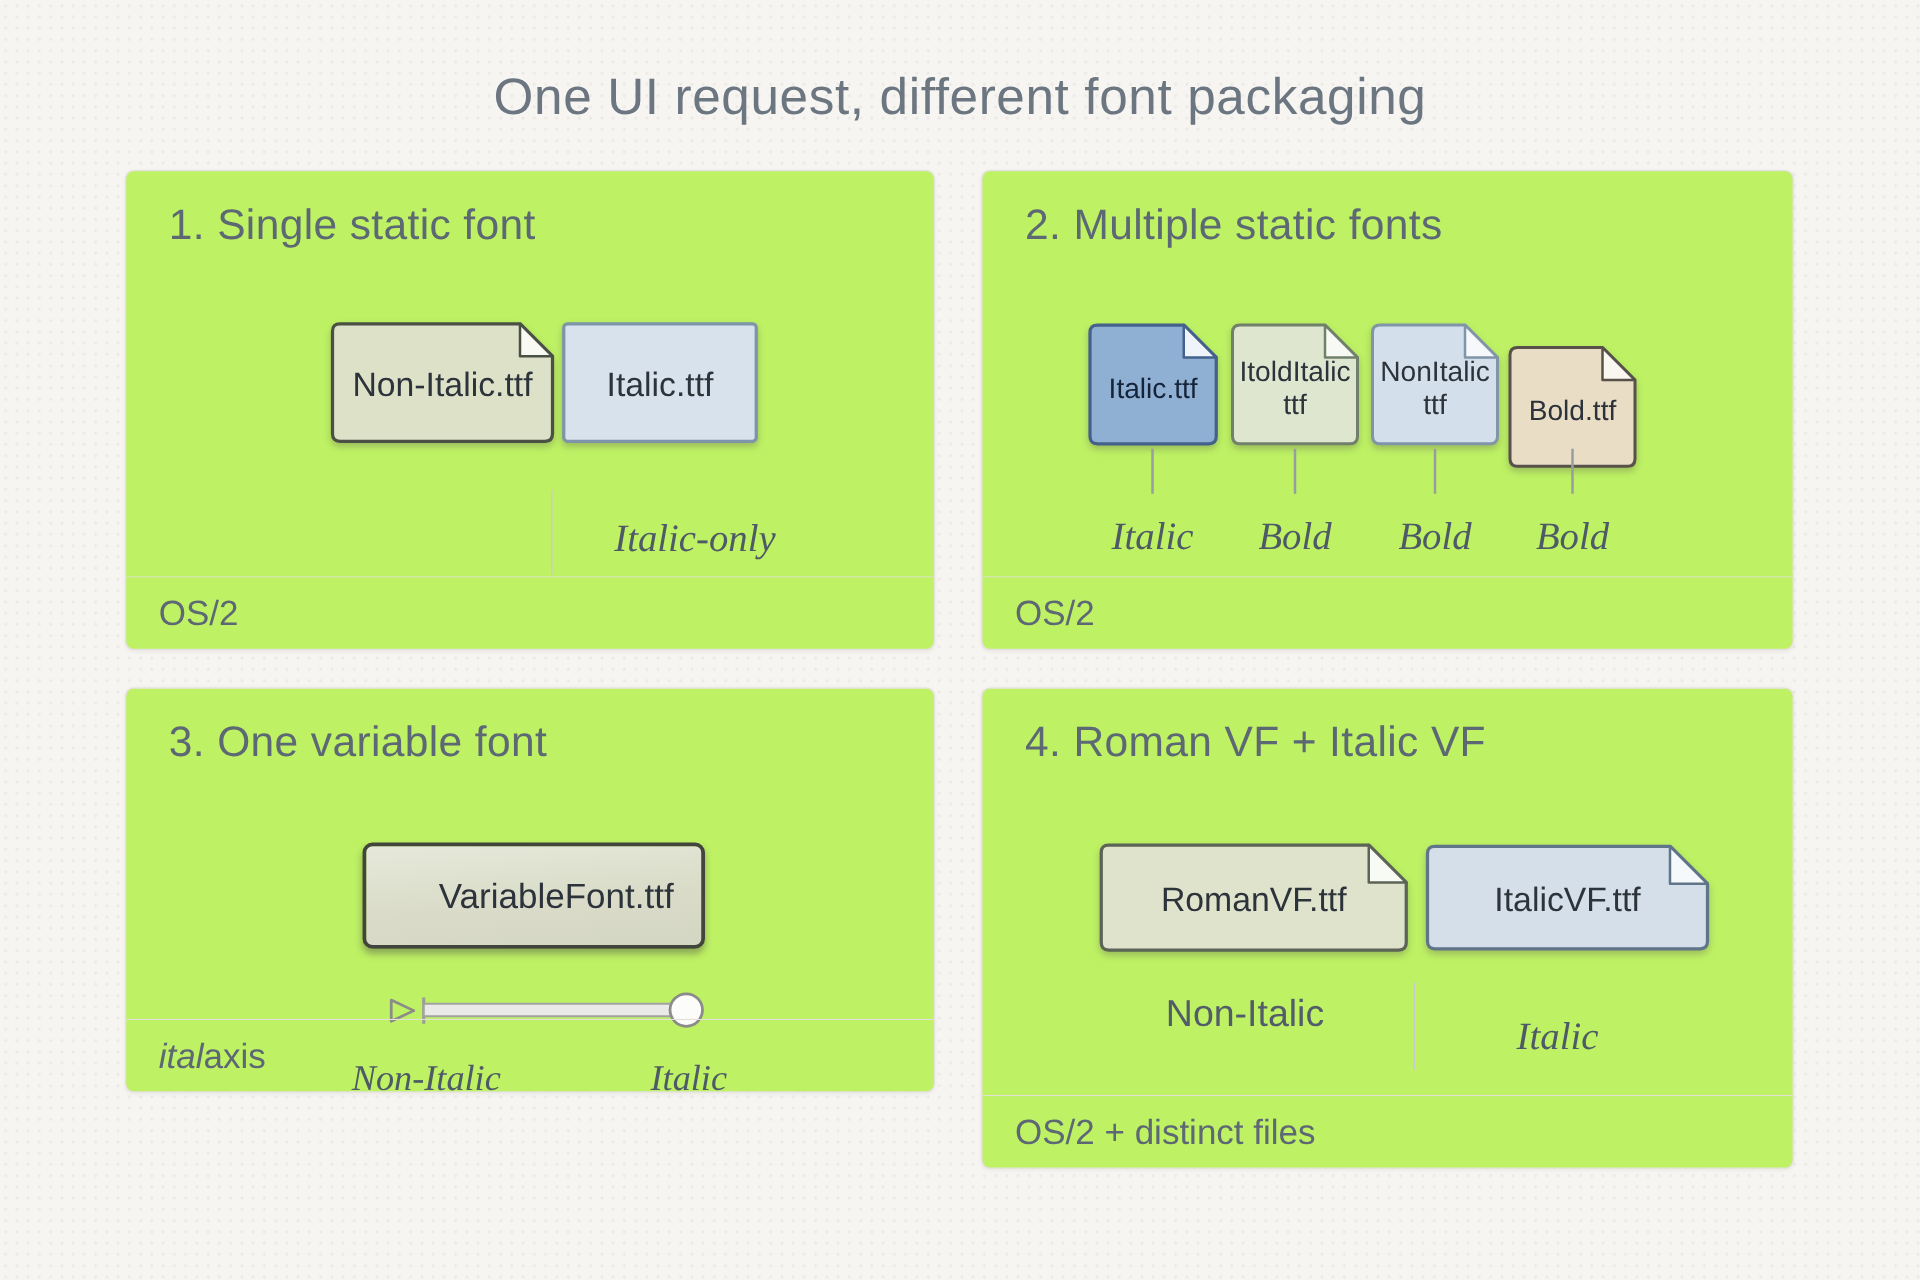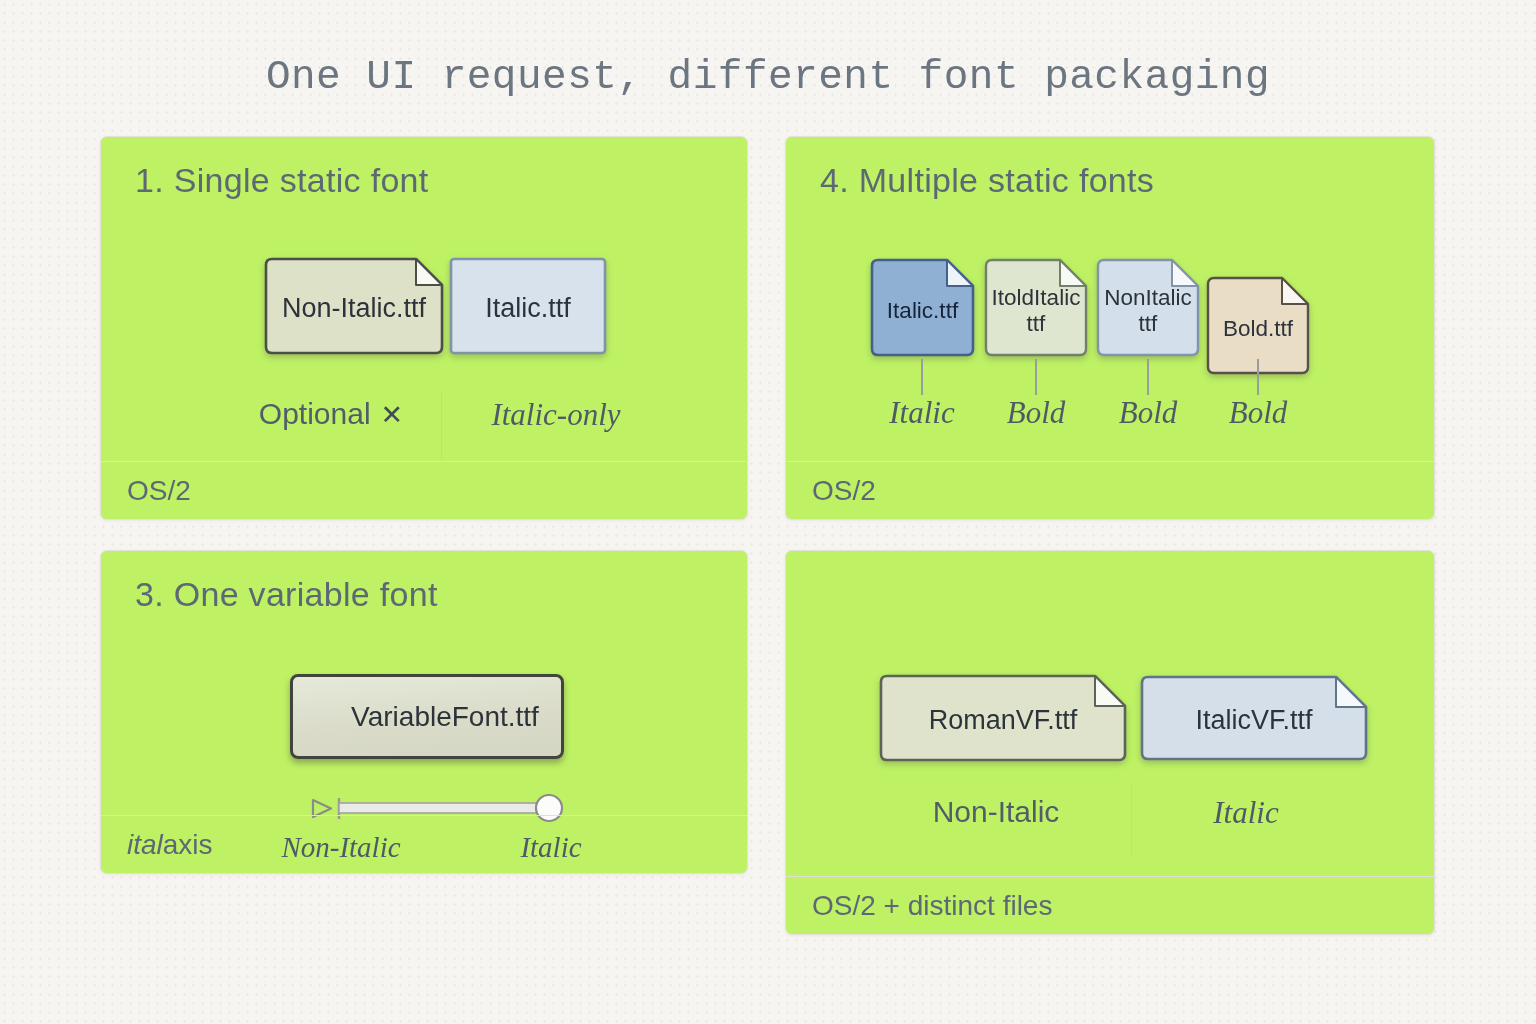--- a/index.html
+++ b/index.html
@@ -10,21 +10,20 @@
     background-color:#f7f5f2;
     background-image:radial-gradient(rgba(196,190,180,0.22) 1px, transparent 1.4px);
     background-size:9px 9px;
     overflow:hidden;
     color:#5d6874;
   }
   .title {
     position:absolute; left:0; right:0; top:54px;
     text-align:center; font-size:41px; color:#6c7681;
     letter-spacing:0.5px;
-    font-family:Liberation Mono, monospace;
   }
   .panel {
     position:absolute;
     background:#bef264;
     border:1px solid #e4e1dc;
     border-radius:7px;
     box-shadow:0 1px 3px rgba(120,115,105,0.10);
   }
   #panel1 { left:100px; top:136px; width:648px; height:384px; }
   #panel2 { left:785px; top:136px; width:650px; height:384px; }
@@ -50,21 +49,21 @@
     font-size:27px; color:#2d333a;
     white-space:pre-line; text-align:center; line-height:1.15;
     padding-top:6px;
   }
   .file-label.small { font-size:22.5px; }
   .file-label.on-blue { color:#16243a; }
   .connector { position:absolute; width:2px; background:#989da1; }
   .ann-label { position:absolute; text-align:center; }
   .serif-italic {
     font-family:"Liberation Serif", serif; font-style:italic;
-    font-size:31px; color:#4e5a66;
+    font-size:31px; color:#4e5a66;margin-top:16px;
   }
   .sans-ann { font-size:30px; color:#525d69; }
   .x-icon { font-size:27px; color:#434b55; margin-left:10px; }
   .vdivider { position:absolute; width:1px; background:#c8cbce; }
   .vf-box {
     position:absolute;
     border:3px solid #41453b; border-radius:8px;
     background:linear-gradient(175deg,#e6e8da 0%,#dadcc9 55%,#d3d6c3 100%);
     box-shadow:0 4px 6px rgba(80,78,70,0.45);
     display:flex; align-items:center; justify-content:center;
@@ -89,33 +88,30 @@
     <span class="file-label">Non-Italic.ttf</span>
   </div>
 
   <div class="file" style="left:348px; top:120px; width:158px; height:98px;">
     <svg width="158" height="98" viewBox="0 0 158 98">
       <rect x="2" y="2" width="154" height="94" rx="3" fill="#d8e2ec" stroke="#7e94a9" stroke-width="2.6"></rect>
     </svg>
     <span class="file-label">Italic.ttf</span>
   </div>
 
-  <div class="ann-label sans-ann" style="left:120px; top:260px; width:220px;">
-    <span>Optional</span><span class="x-icon">✕</span>
-  </div>
   <div class="vdivider" style="left:340px; top:255px; height:68px;"></div>
   <div class="ann-label serif-italic" style="left:355px; top:260px; width:200px;">Italic-only</div>
 
   <div class="panel-footer">
     <span>OS/2</span>
   </div>
 </div>
 
 <div class="panel" id="panel2">
-  <div class="panel-heading">4. Multiple static fonts</div>
+  <div class="panel-heading">2. Multiple static fonts</div>
 
   <div class="file" style="left:83px; top:120px; width:107px; height:101px;">
     <svg width="107" height="101" viewBox="0 0 107 101">
       <path d="M3 9 Q3 3 9 3 L78 3 L104 29 L104 92 Q104 98 98 98 L9 98 Q3 98 3 92 Z" fill="#8fafd3" stroke="#44618c" stroke-width="2.6" stroke-linejoin="round"></path>
       <path d="M78 3 L104 29 L78 29 Z" fill="rgba(250,252,254,0.9)" stroke="#44618c" stroke-width="2" stroke-linejoin="round"></path>
     </svg>
     <span class="file-label small on-blue">Italic.ttf</span>
   </div>
 
   <div class="file" style="left:197px; top:120px; width:106px; height:101px;">
@@ -176,20 +172,21 @@
   <div class="ann-label serif-italic" style="left:150px; top:280px; width:180px; font-size:29px;">Non-Italic</div>
   <div class="ann-label serif-italic" style="left:370px; top:280px; width:160px; font-size:29px;">Italic</div>
 
   <div class="panel-footer">
     <span class="footer-ital">ital</span>
       <span> axis</span>
   </div>
 </div>
 
 <div class="panel" id="panel4">
+  <div class="panel-heading">4. Roman VF + Italic VF</div>
 
   <div class="file" style="left:92px; top:122px; width:250px; height:90px;">
     <svg width="250" height="90" viewBox="0 0 250 90">
       <path d="M3 9 Q3 3 9 3 L217 3 L247 33 L247 81 Q247 87 241 87 L9 87 Q3 87 3 81 Z" fill="#dfe3cb" stroke="#5c6455" stroke-width="2.6" stroke-linejoin="round"></path>
       <path d="M217 3 L247 33 L217 33 Z" fill="rgba(252,253,249,0.88)" stroke="#5c6455" stroke-width="2" stroke-linejoin="round"></path>
     </svg>
     <span class="file-label">RomanVF.ttf</span>
   </div>
 
   <div class="file" style="left:353px; top:123px; width:230px; height:88px;">

